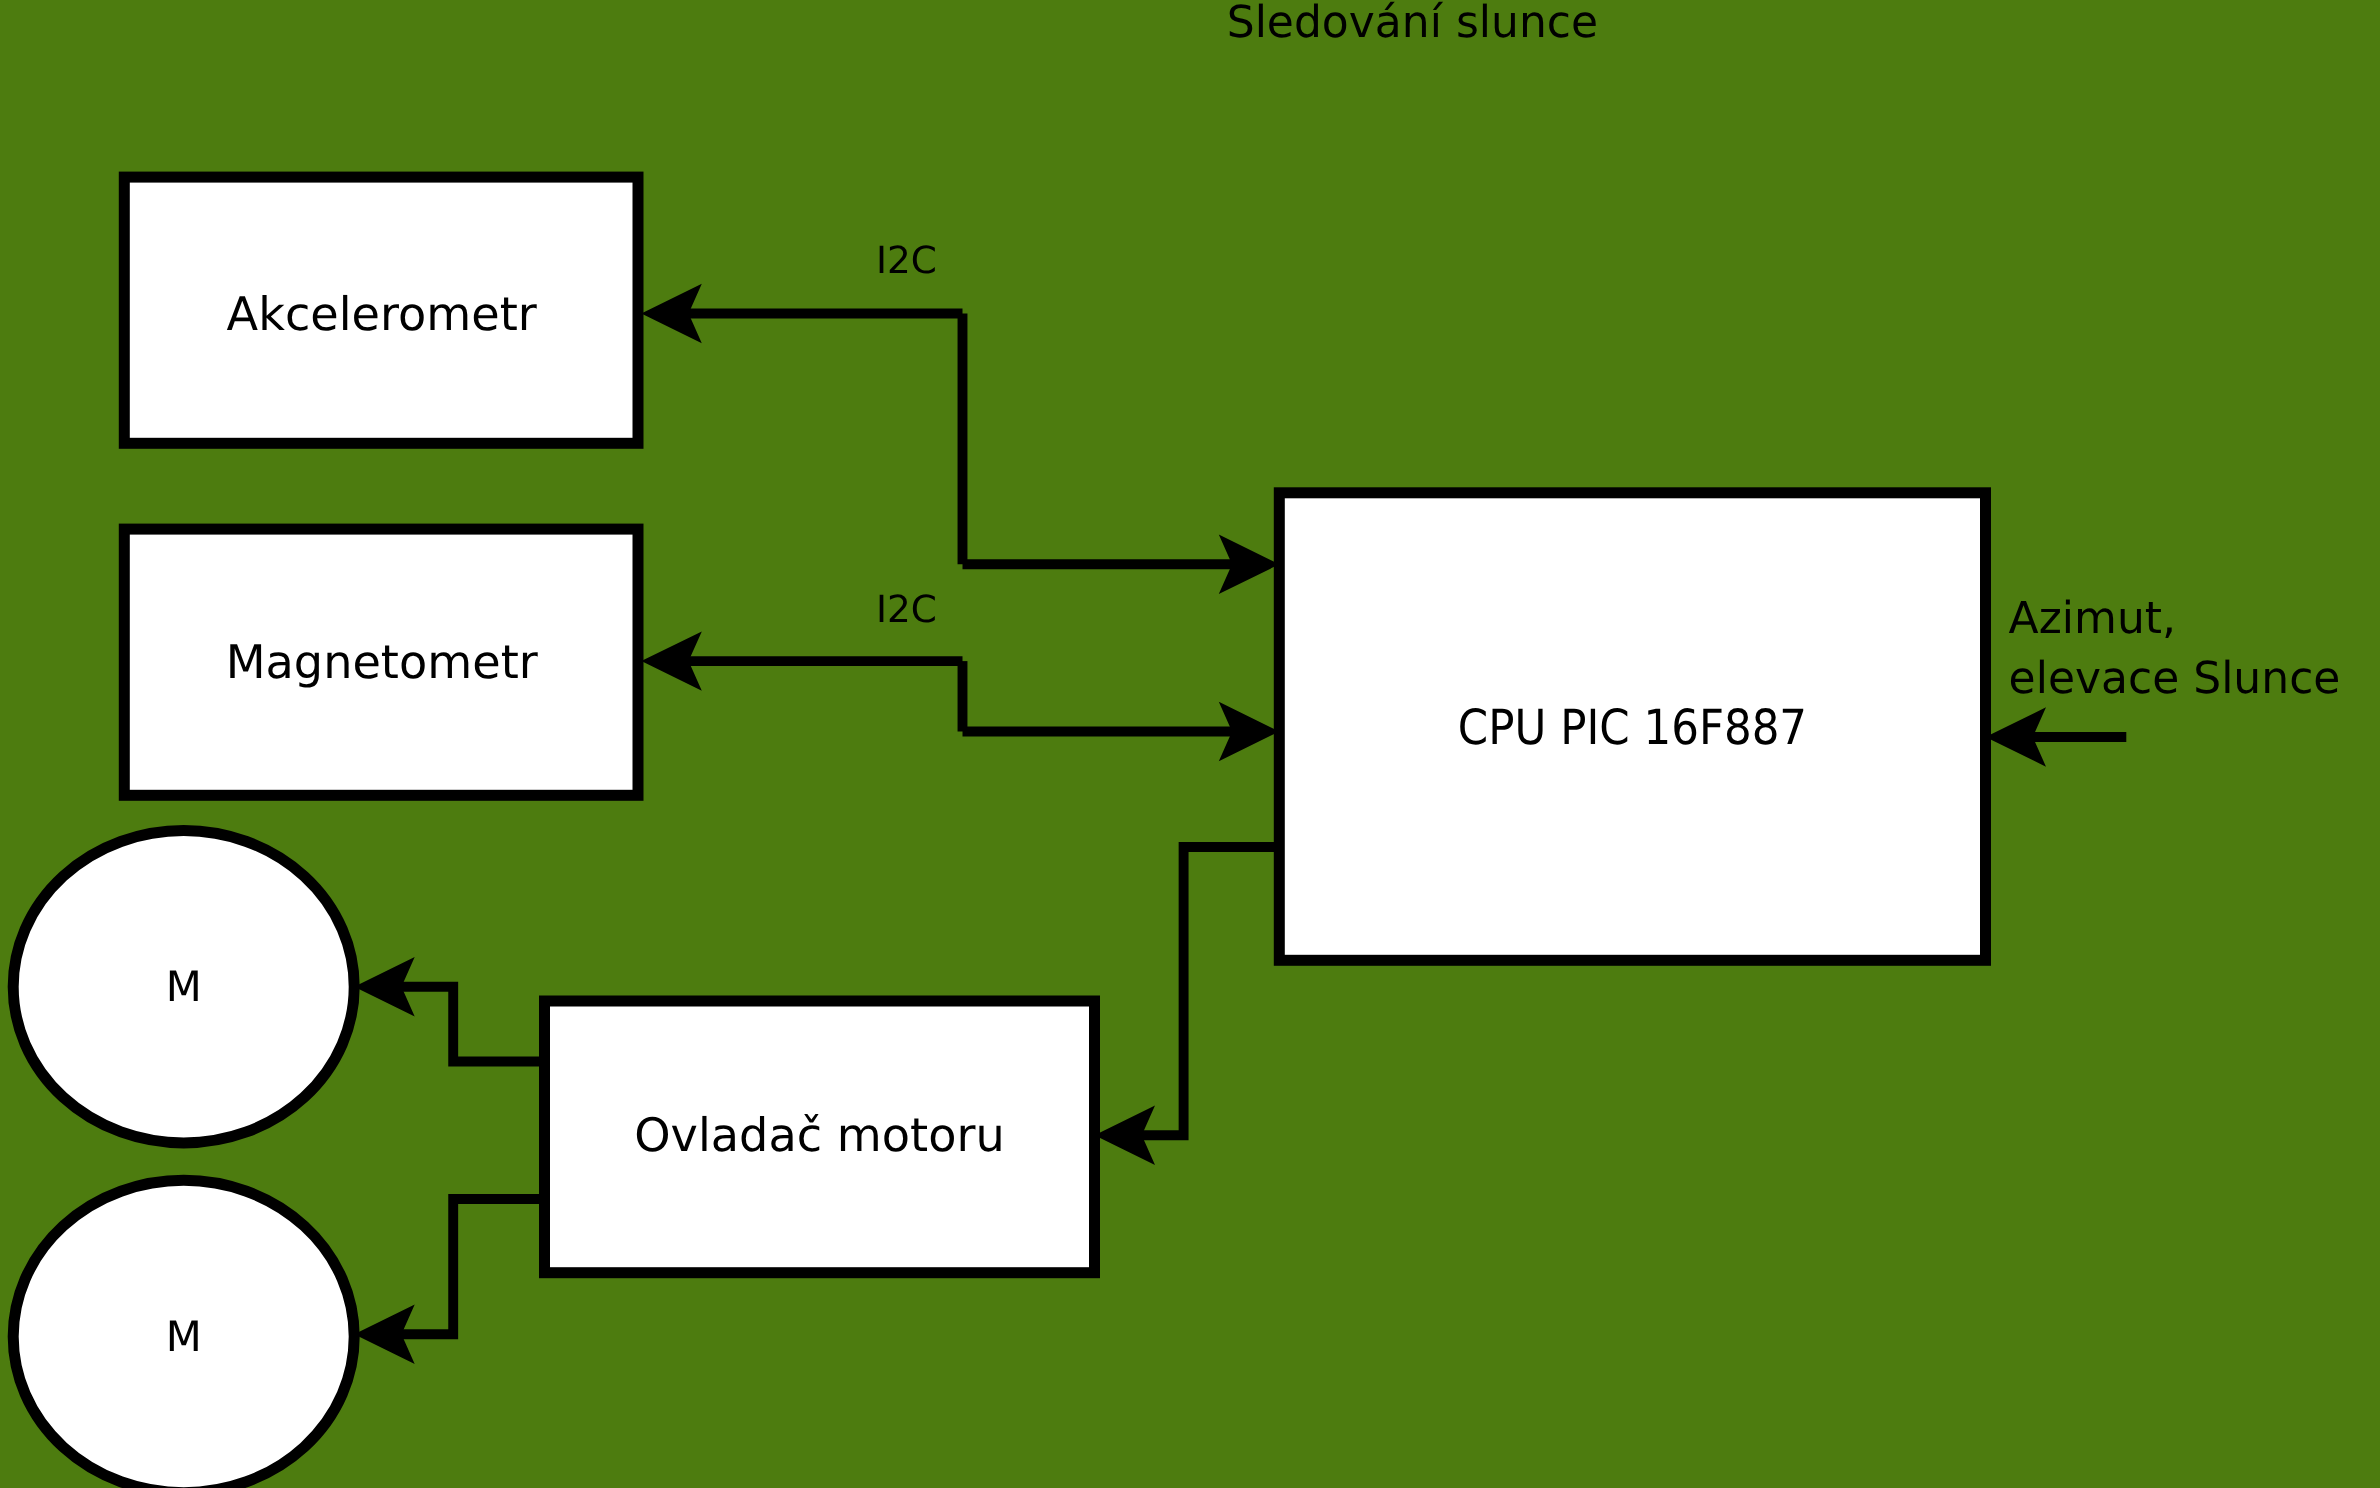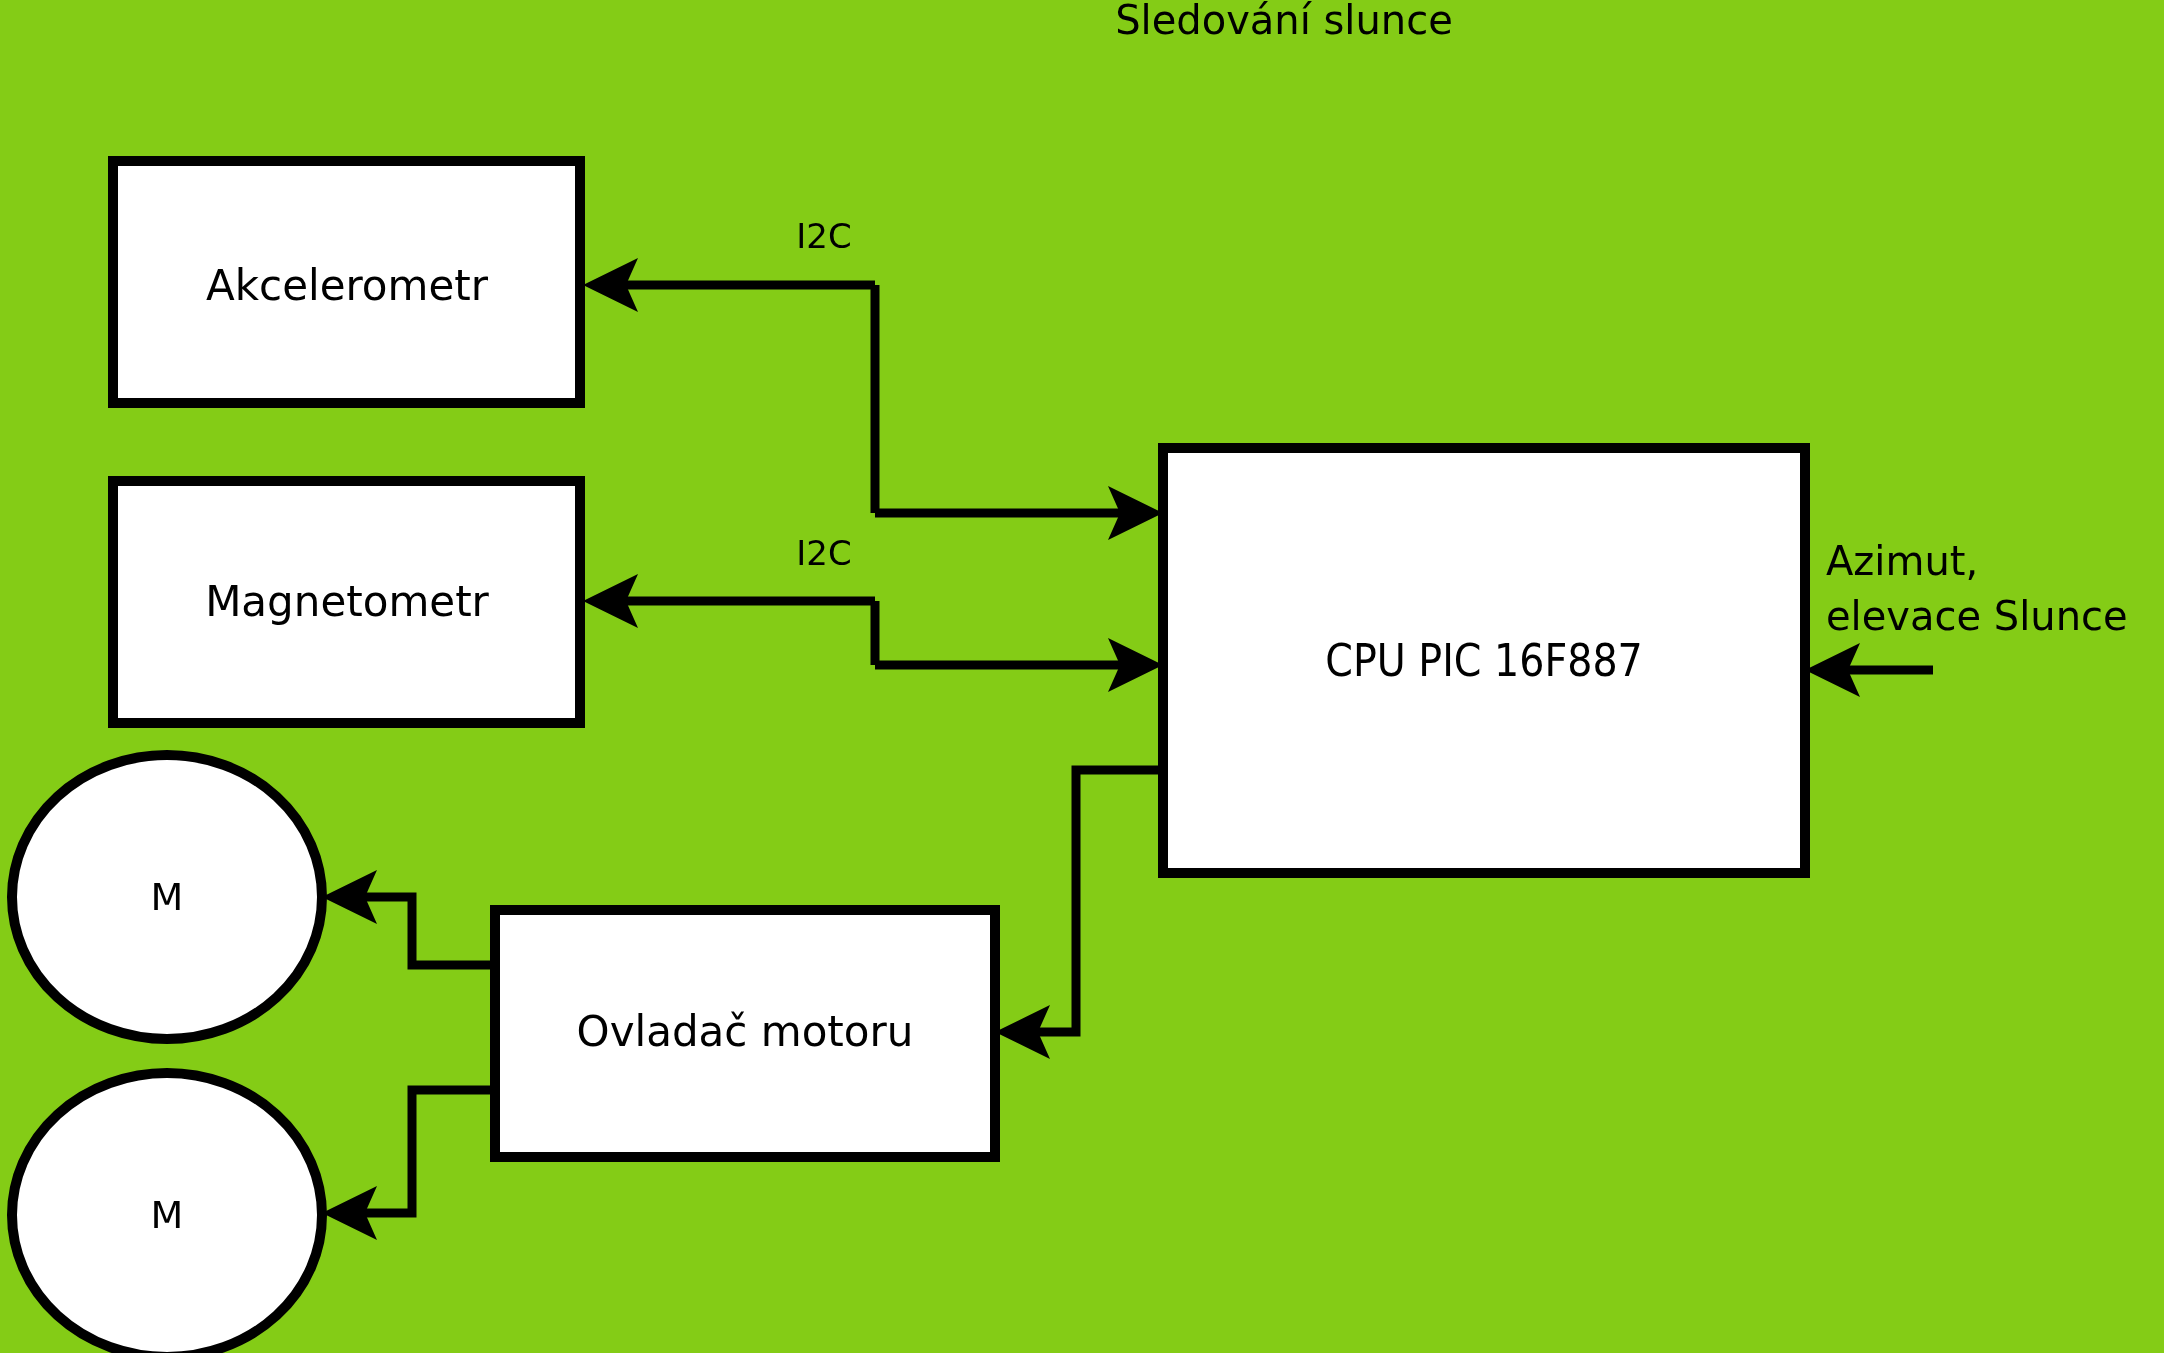--- a/index.html
+++ b/index.html
@@ -10,21 +10,21 @@
   body {
     width: 2164px;
     height: 1353px;
     overflow: hidden;
     font-family: "DejaVu Sans", "Liberation Sans", sans-serif;
   }
   #diagram-root {
     position: relative;
     width: 2164px;
     height: 1353px;
-    background: #84cc16;
+    background: #4d7c0f;
   }
   svg.canvas {
     position: absolute;
     left: 0;
     top: 0;
     width: 2164px;
     height: 1353px;
     display: block;
   }
   .dtitle {

